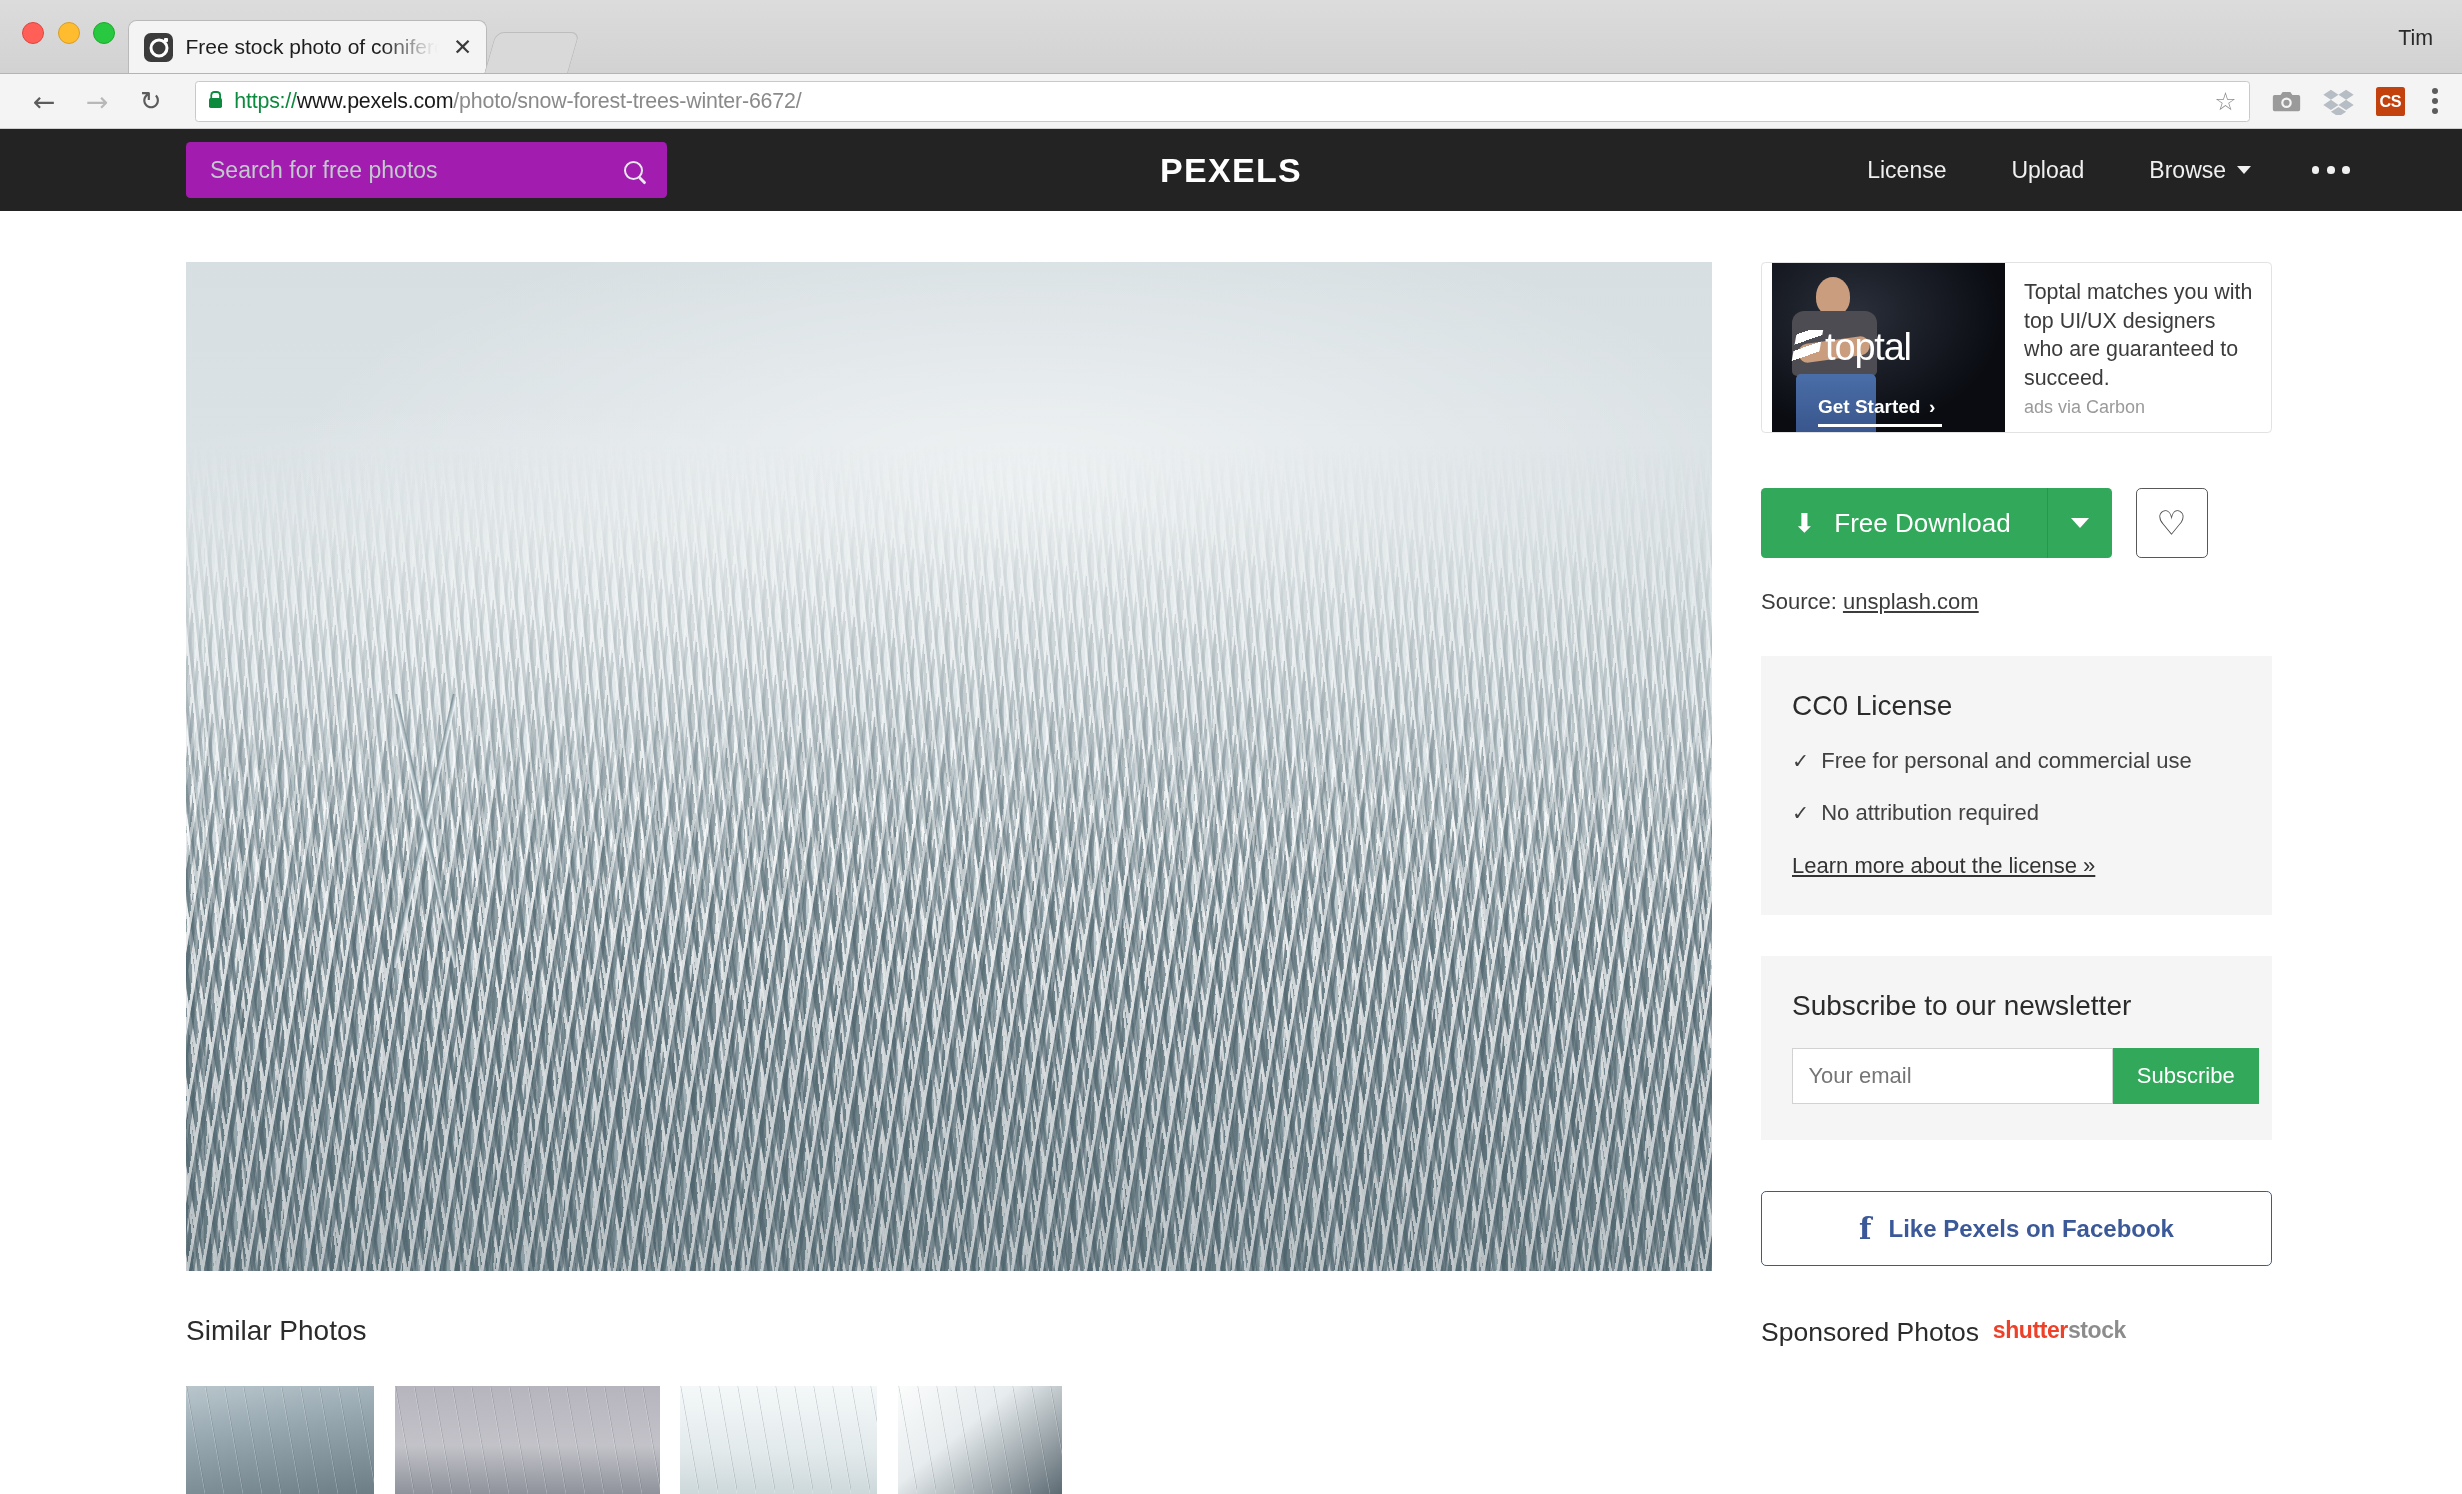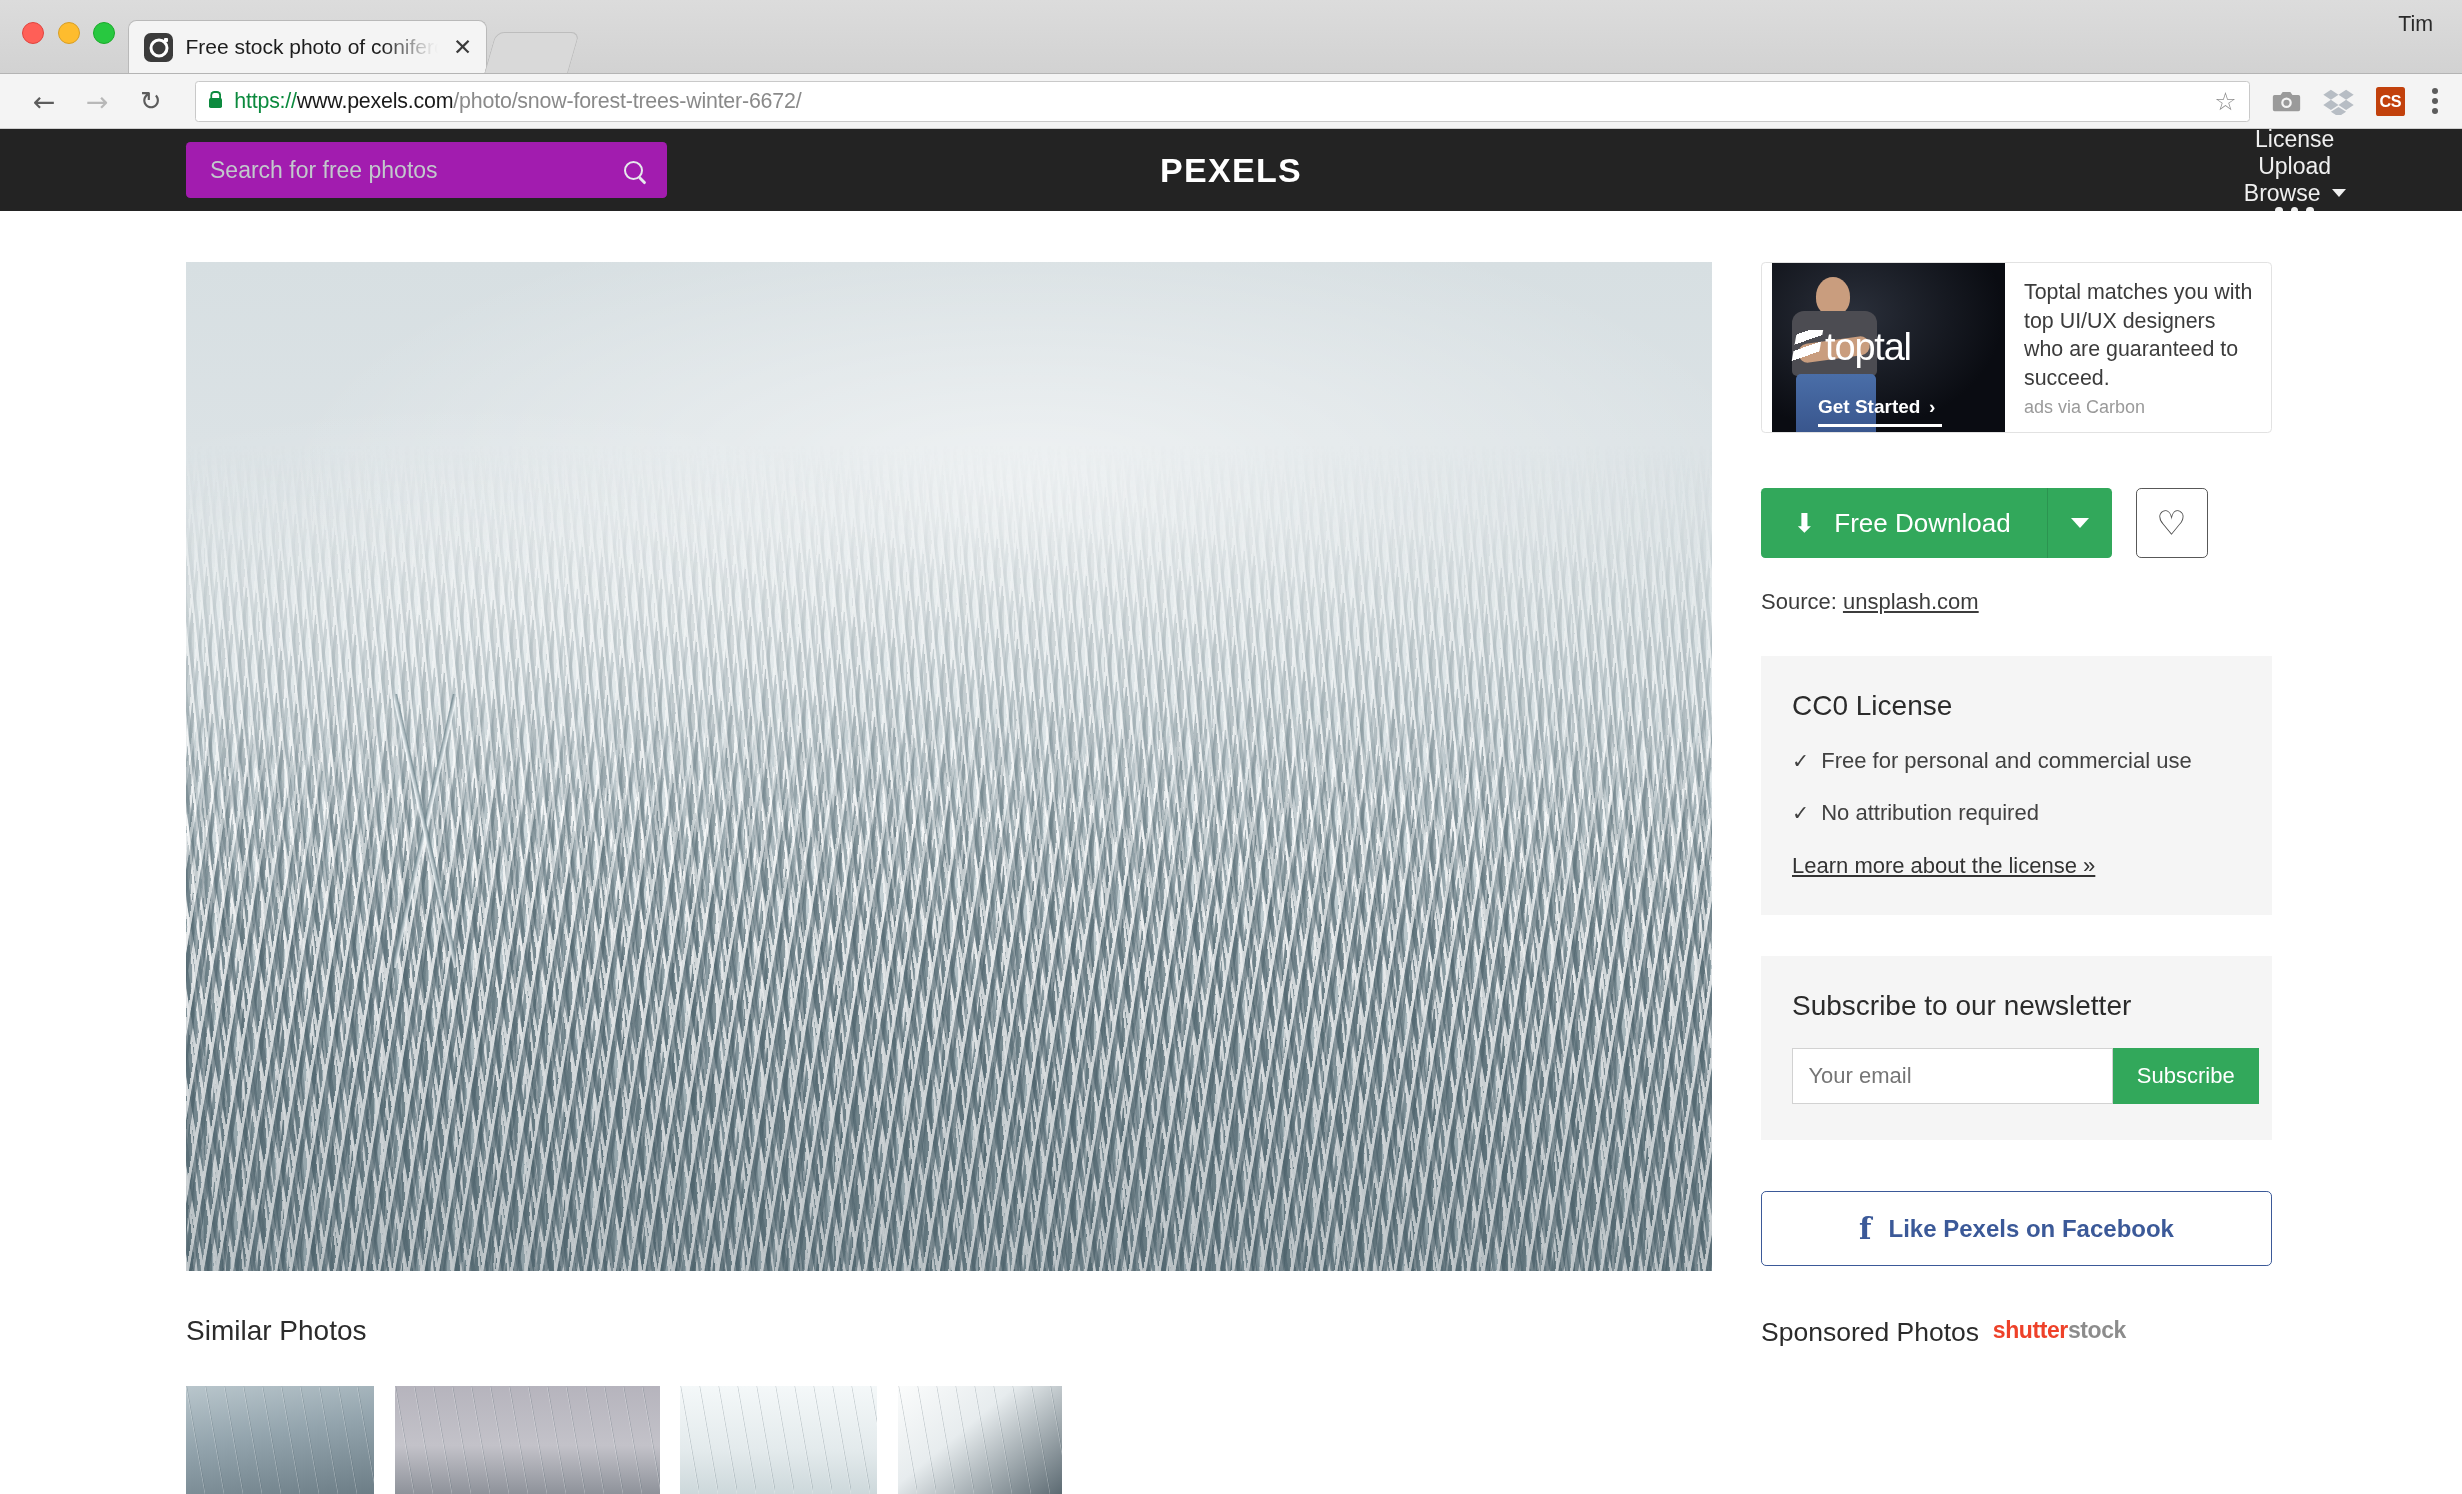--- a/index.html
+++ b/index.html
@@ -28,21 +28,21 @@
     display: flex; gap: 13.7px;
     align-items: center;
   }
   .dot { width: 22px; height: 22px; border-radius: 50%; display:block; }
   .dot.red { background: #ff5f57; border:0.9px solid #e0443e; }
   .dot.yellow { background: #febc2e; border:0.9px solid #d89e24; }
   .dot.green { background: #28c840; border:0.9px solid #1aab29; }
 
   .user-name {
     position: absolute;
-    right: 29px; top: 12px;
+    right: 29px; top: 26px;
     font-size: 21.4px;
     color: #2a2a2a;
   }
 
   .tabstrip {
     position: absolute;
     left: 128px; bottom: 0;
     display: flex; align-items: flex-end;
   }
   .tab {
@@ -216,22 +216,21 @@
     left: 50%; transform: translateX(-50%);
     color: #fff;
     font-size: 34px;
     font-weight: bold;
     letter-spacing: 1.3px;
   }
   .nav {
     position: absolute;
     right: 90px;
     display: flex; align-items: center;
-    gap: 0;
-    flex-direction: column;
+    gap: 12px;
   }
   .nav-item {
     color: #f0f0f0;
     font-size: 23px;
     padding: 0 26.5px;
     display: flex; align-items: center; gap: 11px;
     white-space: nowrap;
   }
   .caret-down {
     width: 0; height: 0;

